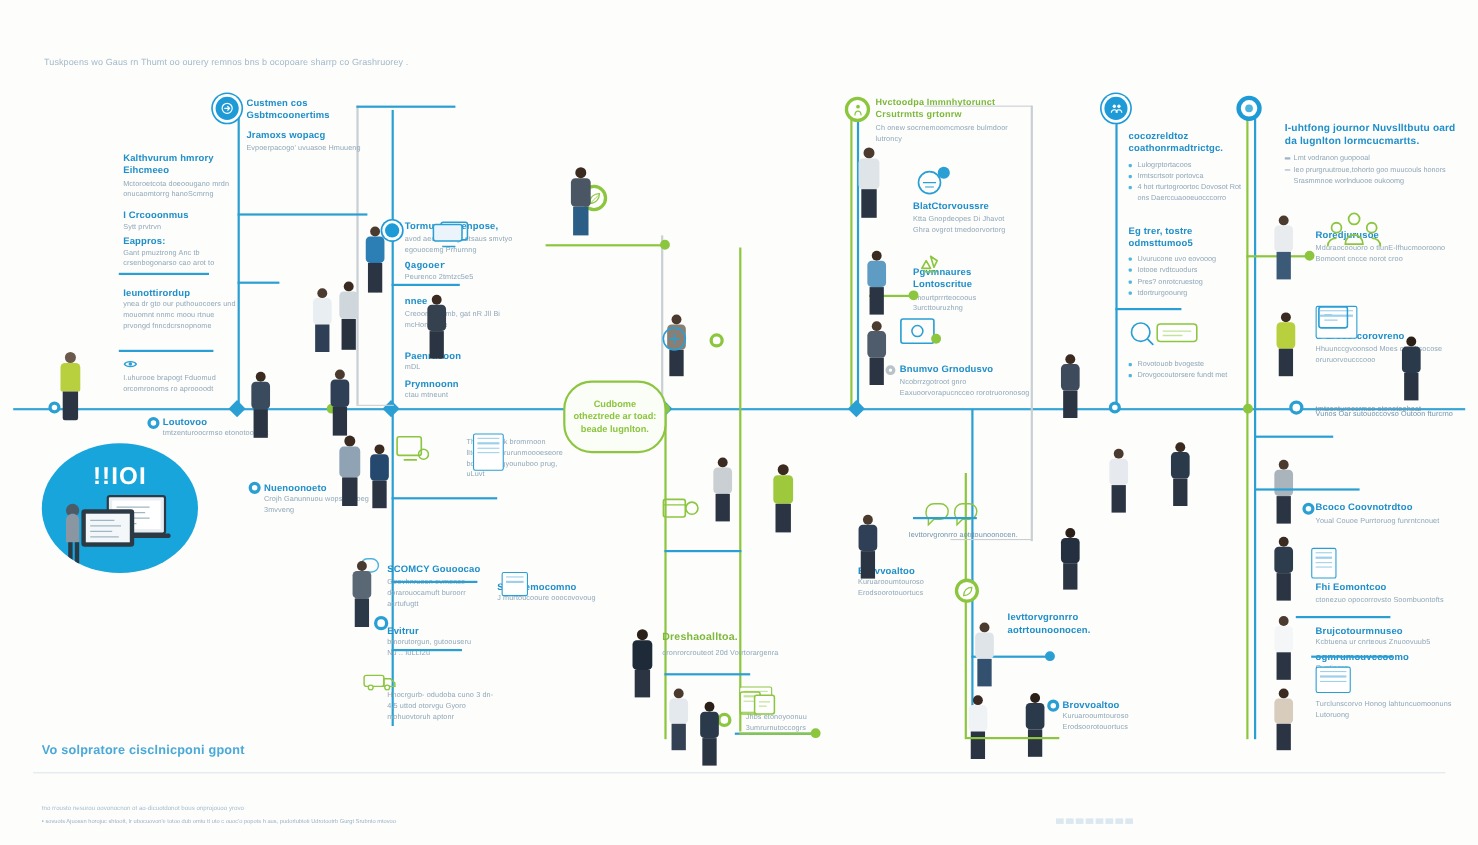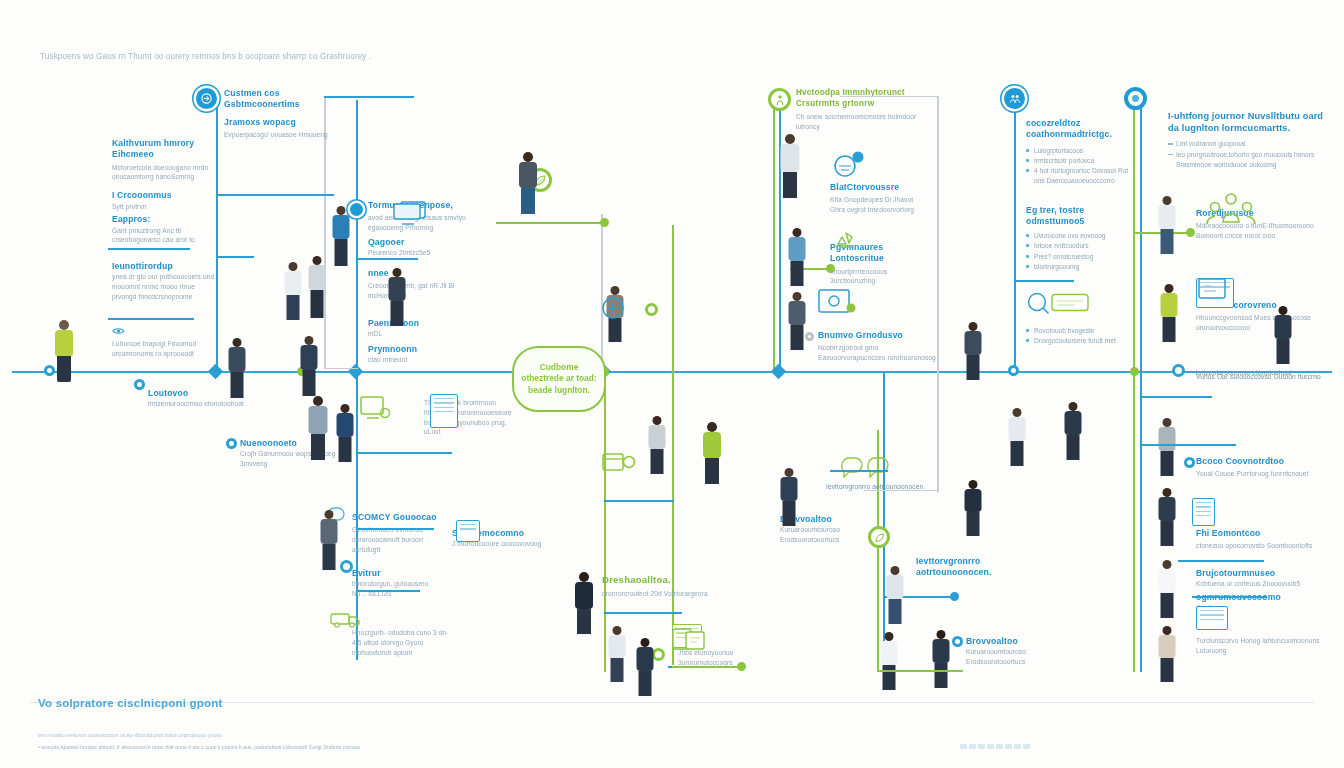--- a/index.html
+++ b/index.html
@@ -225,21 +225,21 @@
   <div class="blk" style="left:224px; top:88px; width:112px;">
     <div class="h-blue">Custmen cos Gsbtmcoonertims</div>
     <div class="h-blue" style="margin-top:6px;">Jramoxs wopacg</div>
     <div class="body-t" style="margin-top:2px;">Evpoerpacogo' uvuasoe Hmuueng</div>
   </div>
   <div class="hline" style="left:216px; top:194px; width:118px;"></div>
 
   <div class="blk" style="left:368px; top:200px; width:116px;">
     <div class="h-blue">Tormuazaenenpose,</div>
     <div class="body-t" style="margin-top:2px;">avod aeduonang: etsaus smvtyo egouocemg Prhurnng</div>
-    <div class="h-blue" style="margin-top:4px;">Qagooer</div>
+    <div class="h-blue" style="margin-top:4px;font-family:Liberation Mono, monospace;">Qagooer</div>
     <div class="body-t">Peurenco 2tmtzc5e5</div>
   </div>
   <div class="hline" style="left:356px; top:258px; width:62px;"></div>
   <div class="blk" style="left:368px; top:268px; width:100px;">
     <div class="h-blue">nnee</div>
     <div class="body-t" style="margin-top:2px;">Creoomak hmb, gat nR Jll Bi mcHon ortoe</div>
   </div>
   <div class="blk" style="left:368px; top:318px; width:82px;">
     <div class="h-blue">Paenraooon</div>
     <div class="body-t">mDL</div>
@@ -259,20 +259,39 @@
   </div>
   <div class="hline" style="left:108px; top:318px; width:86px;"></div>
   <div class="blk" style="left:112px; top:326px; width:96px;">
     <svg width="13" height="10" viewBox="0 0 13 10" style="display:block;">
       <path d="M1 5c2-3 9-3 11 0-2 3-9 3-11 0z" fill="none" stroke="#2a9fd4" stroke-width="1.1"></path>
       <circle cx="6.5" cy="5" r="1.6" fill="#2a9fd4"></circle>
     </svg>
     <div class="body-t" style="margin-top:3px;">I.uhurooe brapogt Fduomud orcomronoms ro aproooodt</div>
   </div>
 
+  <div class="logo-circle" style="left:38px; top:403px; width:142px; height:118px; border-radius:50%;">
+    <div class="logo-word">!!IOI</div>
+    <svg width="142" height="118" viewBox="0 0 142 118" style="position:absolute;left:0;top:0;">
+      <rect x="60" y="48" width="52" height="34" rx="2" fill="#e8eef2" stroke="#2b3a45" stroke-width="2"></rect>
+      <rect x="64" y="52" width="44" height="26" fill="#fff"></rect>
+      <g stroke="#9fb6c4" stroke-width="1.2">
+        <path d="M68 58h30M68 63h26M68 68h30M68 73h18"></path>
+      </g>
+      <rect x="55" y="82" width="62" height="4" rx="1.5" fill="#2b3a45"></rect>
+      <rect x="36" y="60" width="48" height="34" rx="3" fill="#2b3a45"></rect>
+      <rect x="40" y="64" width="40" height="26" fill="#f4f7f9"></rect>
+      <g stroke="#9fb6c4" stroke-width="1.2">
+        <path d="M44 70h22M44 75h28M44 80h20M44 85h26"></path>
+      </g>
+      <circle cx="28" cy="61" r="6" fill="#4b5b68"></circle>
+      <path d="M22 70c0-4 3-6 6-6s6 2 6 6v20h-12z" fill="#8a97a3"></path>
+      <path d="M24 90h4v26h-4zM30 90h4v26h-4z" fill="#2b3a45"></path>
+    </svg>
+  </div>
 
   <div class="hline green" style="left:496px; top:222px; width:108px;"></div>
   <div class="node filled green" style="left:600px; top:218px; width:9px; height:9px;"></div>
 
   <div class="node green" style="left:645px; top:303px; width:13px; height:13px;"></div>
 
   <div class="blk" style="left:796px; top:88px; width:124px;">
     <div class="h-green" style="font-size:8.2px;">Hvctoodpa Immnhytorunct Crsutrmtts grtonrw</div>
     <div class="body-t" style="margin-top:3px;">Ch onew socrnemoomcmosre bulmdoor lutroncy</div>
   </div>
@@ -388,21 +407,21 @@
   </div>
   <div class="hline" style="left:668px; top:666px; width:72px;"></div>
   <div class="node green" style="left:652px; top:648px; width:13px; height:13px;"></div>
   <div class="node filled green" style="left:737px; top:662px; width:9px; height:9px;"></div>
   <div class="docicon green" style="left:672px; top:624px; width:30px; height:24px;">
     <i></i>
       <i></i>
       <i></i>
   </div>
 
-  <div class="blk" style="left:148px; top:388px; width:100px;">
+  <div class="blk" style="left:148px; top:378px; width:100px;">
     <div class="h-blue">Loutovoo</div>
     <div class="body-t">tmtzenturoocrmso etonotoohoat</div>
   </div>
   <div class="node" style="left:134px; top:379px; width:11px; height:11px;"></div>
 
   <div class="blk" style="left:240px; top:438px; width:100px;">
     <div class="h-blue">Nuenoonoeto</div>
     <div class="body-t">Crojh Ganunnuou wopstovooeg 3mvveng</div>
   </div>
   <div class="node" style="left:226px; top:438px; width:11px; height:11px;"></div>
@@ -725,21 +744,21 @@
   <div class="hline" style="left:1140px; top:396px; width:72px;"></div>
   <div class="hline" style="left:1140px; top:444px; width:96px;"></div>
   <div class="hline" style="left:1178px; top:560px; width:86px;"></div>
   <div class="hline" style="left:1192px; top:596px; width:74px;"></div>
   <div class="hline green" style="left:672px; top:666px; width:72px;"></div>
   <div class="hline" style="left:604px; top:500px; width:70px;"></div>
   <div class="hline" style="left:1014px; top:280px; width:60px;"></div>
   <div class="hline green" style="left:877px; top:670px; width:86px;"></div>
 
   <div class="footer-rule" style="left:30px; top:702px; width:1284px;"></div>
-  <div class="f-title" style="left:38px; top:697px;text-align:center;">Vo solpratore cisclnicponi gpont</div>
+  <div class="f-title" style="left:38px; top:676px;text-align:center;">Vo solpratore cisclnicponi gpont</div>
   <div class="f-sub" style="left:38px; top:732px;">tno rrousto nesurou oovonocnon ot ao-dicuotdonot bous onprojouoo yrovo</div>
   <div class="f-note" style="left:38px; top:744px;">• sovuots Ajuossn horojuc shtoott, lr ubocuovon'e totoo dub omtu tt uto c ouoc'o popots h aus, pudorlubtoti Udrotootrb Gurgt Srubnto mtovoo</div>
   <div class="f-swatches" style="left:960px; top:744px;">
     <span></span>
     <span></span>
     <span></span>
     <span></span>
     <span></span>
     <span></span>
     <span></span>

